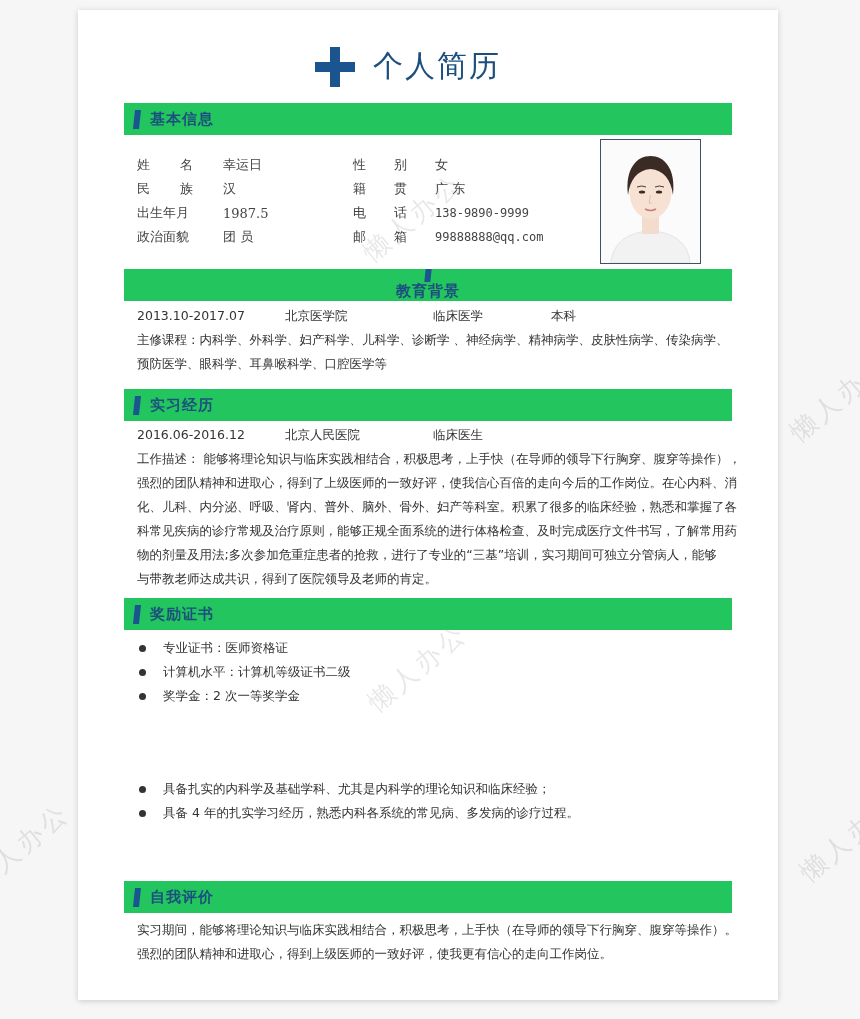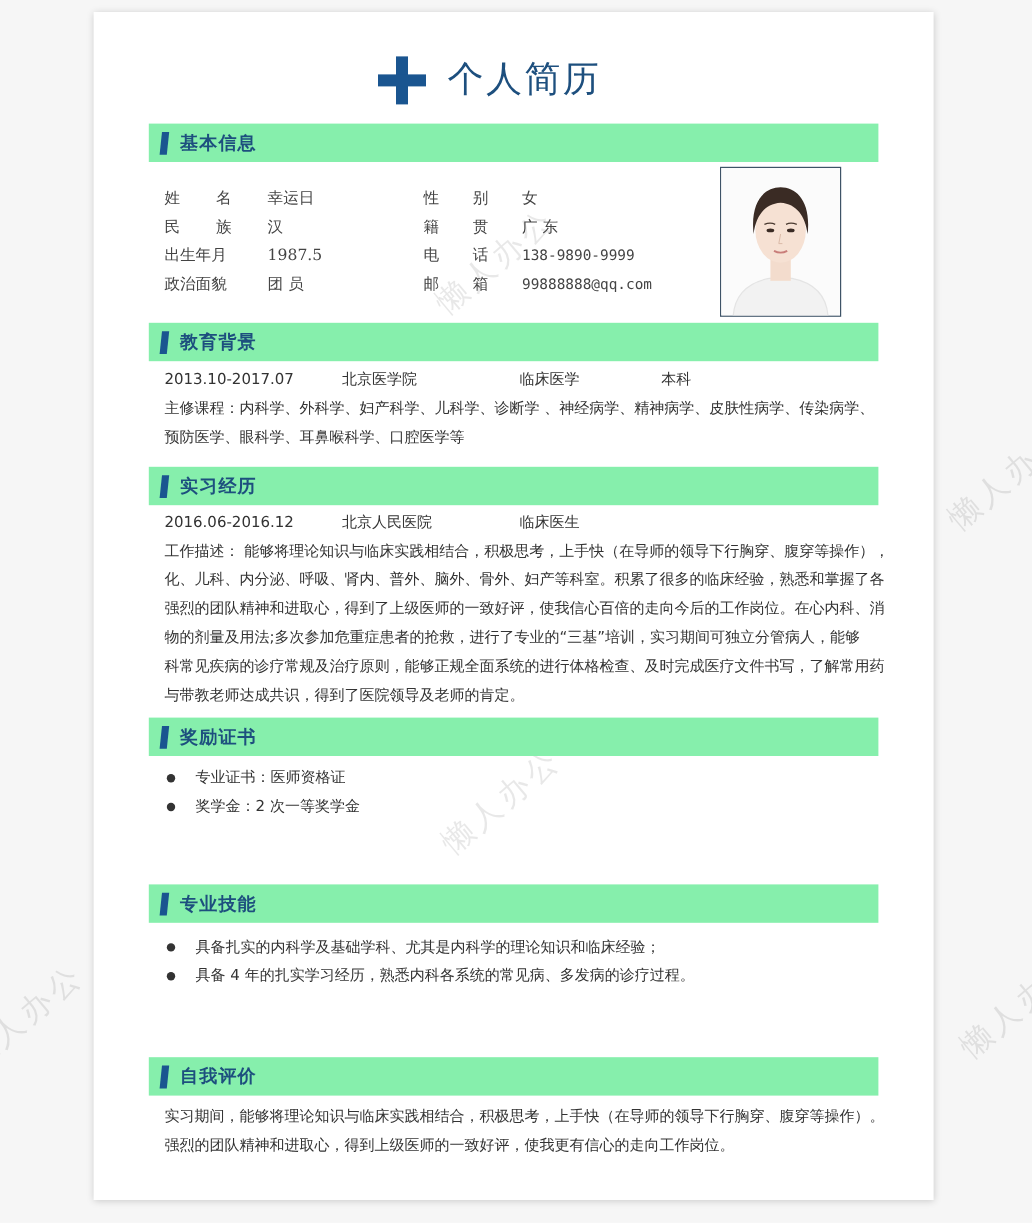--- a/index.html
+++ b/index.html
@@ -25,21 +25,21 @@
     .title-inner { display: flex; align-items: center; margin-left: -40px; }
     .cross { position: relative; width: 40px; height: 40px; margin-right: 18px; }
     .cross::before { content: ""; position: absolute; left: 15px; top: 0; width: 10px; height: 40px; background: #1a5590; }
     .cross::after  { content: ""; position: absolute; left: 0; top: 15px; width: 40px; height: 10px; background: #1a5590; }
     .title-text {
       font-family: "DejaVu Serif", "Liberation Serif", serif;
       font-size: 30px; color: #1d4f7e; letter-spacing: 2px;
     }
     .section-bar {
       position: absolute; left: 46px; width: 608px; height: 32px;
-      background: #86efac;
+      background: #22c55e;
       display: flex; align-items: center;
     }
     .section-bar .mark {
       width: 6px; height: 19px; background: #1a5590;
       margin-left: 10px; margin-right: 10px;
       transform: skewX(-6deg);
     }
     .section-bar .label {
       font-size: 15px; font-weight: bold; color: #1d4f7e; letter-spacing: 1px;
     }
@@ -152,21 +152,21 @@
       <path d="M27 55 C 24 28, 36 16, 49.5 16 C 63 16, 75 28, 72 55 C 70 40, 63 30, 49.5 29 C 36 30, 29 40, 27 55 Z" fill="#3a2b24"></path>
       <ellipse cx="41" cy="52" rx="3.2" ry="1.6" fill="#3a2b24"></ellipse>
       <ellipse cx="58" cy="52" rx="3.2" ry="1.6" fill="#3a2b24"></ellipse>
       <path d="M36 47 Q 41 45 45 47" stroke="#4a3a30" stroke-width="1" fill="none"></path>
       <path d="M54 47 Q 58 45 63 47" stroke="#4a3a30" stroke-width="1" fill="none"></path>
       <path d="M49.5 55 L 48 63 L 51 63" stroke="#d9b9a6" stroke-width="0.8" fill="none"></path>
       <path d="M44 69 Q 49.5 72 55 69" stroke="#c97e7a" stroke-width="1.6" fill="none"></path>
     </svg>
   </div>
 
-  <div class="section-bar" style="top:259px;">
+  <div class="section-bar" style="top:259px;flex-direction:column;">
     <div class="mark"></div>
     <div class="label">教育背景</div>
   </div>
   <div class="text-block" style="top:294px;">
     <div class="row">
       <span style="width:148px;">2013.10-2017.07</span>
       <span style="width:148px;">北京医学院</span>
       <span style="width:118px;">临床医学</span>
       <span>本科</span>
     </div>
@@ -178,46 +178,46 @@
     <div class="mark"></div>
     <div class="label">实习经历</div>
   </div>
   <div class="text-block" style="top:413px;">
     <div class="row">
       <span style="width:148px;">2016.06-2016.12</span>
       <span style="width:148px;">北京人民医院</span>
       <span>临床医生</span>
     </div>
     <div style="white-space:nowrap;">工作描述：  能够将理论知识与临床实践相结合，积极思考，上手快（在导师的领导下行胸穿、腹穿等操作），</div>
+    <div style="white-space:nowrap;">强烈的团队精神和进取心，得到了上级医师的一致好评，使我信心百倍的走向今后的工作岗位。在心内科、消</div>
     <div style="white-space:nowrap;">化、儿科、内分泌、呼吸、肾内、普外、脑外、骨外、妇产等科室。积累了很多的临床经验，熟悉和掌握了各</div>
-    <div style="white-space:nowrap;">强烈的团队精神和进取心，得到了上级医师的一致好评，使我信心百倍的走向今后的工作岗位。在心内科、消</div>
+    <div style="white-space:nowrap;">科常见疾病的诊疗常规及治疗原则，能够正规全面系统的进行体格检查、及时完成医疗文件书写，了解常用药</div>
     <div style="white-space:nowrap;">物的剂量及用法;多次参加危重症患者的抢救，进行了专业的“三基”培训，实习期间可独立分管病人，能够</div>
-    <div style="white-space:nowrap;">科常见疾病的诊疗常规及治疗原则，能够正规全面系统的进行体格检查、及时完成医疗文件书写，了解常用药</div>
     <div style="white-space:nowrap;">与带教老师达成共识，得到了医院领导及老师的肯定。</div>
   </div>
 
   <div class="section-bar" style="top:588px;">
     <div class="mark"></div>
     <div class="label">奖励证书</div>
   </div>
   <div class="bullets" style="top:626px;">
     <div class="bullet-item">
       <span class="bullet-dot"></span>
       <span>专业证书：医师资格证</span>
     </div>
     <div class="bullet-item">
       <span class="bullet-dot"></span>
+      <span>计算机水平：计算机等级证书二级</span>
+    </div>
+    <div class="bullet-item">
+      <span class="bullet-dot"></span>
       <span>奖学金：2 次一等奖学金</span>
     </div>
   </div>
 
-  <div class="section-bar" style="top:727px;">
-    <div class="mark"></div>
-    <div class="label">专业技能</div>
-  </div>
   <div class="bullets" style="top:767px;">
     <div class="bullet-item">
       <span class="bullet-dot"></span>
       <span>具备扎实的内科学及基础学科、尤其是内科学的理论知识和临床经验；</span>
     </div>
     <div class="bullet-item">
       <span class="bullet-dot"></span>
       <span>具备 4 年的扎实学习经历，熟悉内科各系统的常见病、多发病的诊疗过程。</span>
     </div>
   </div>

